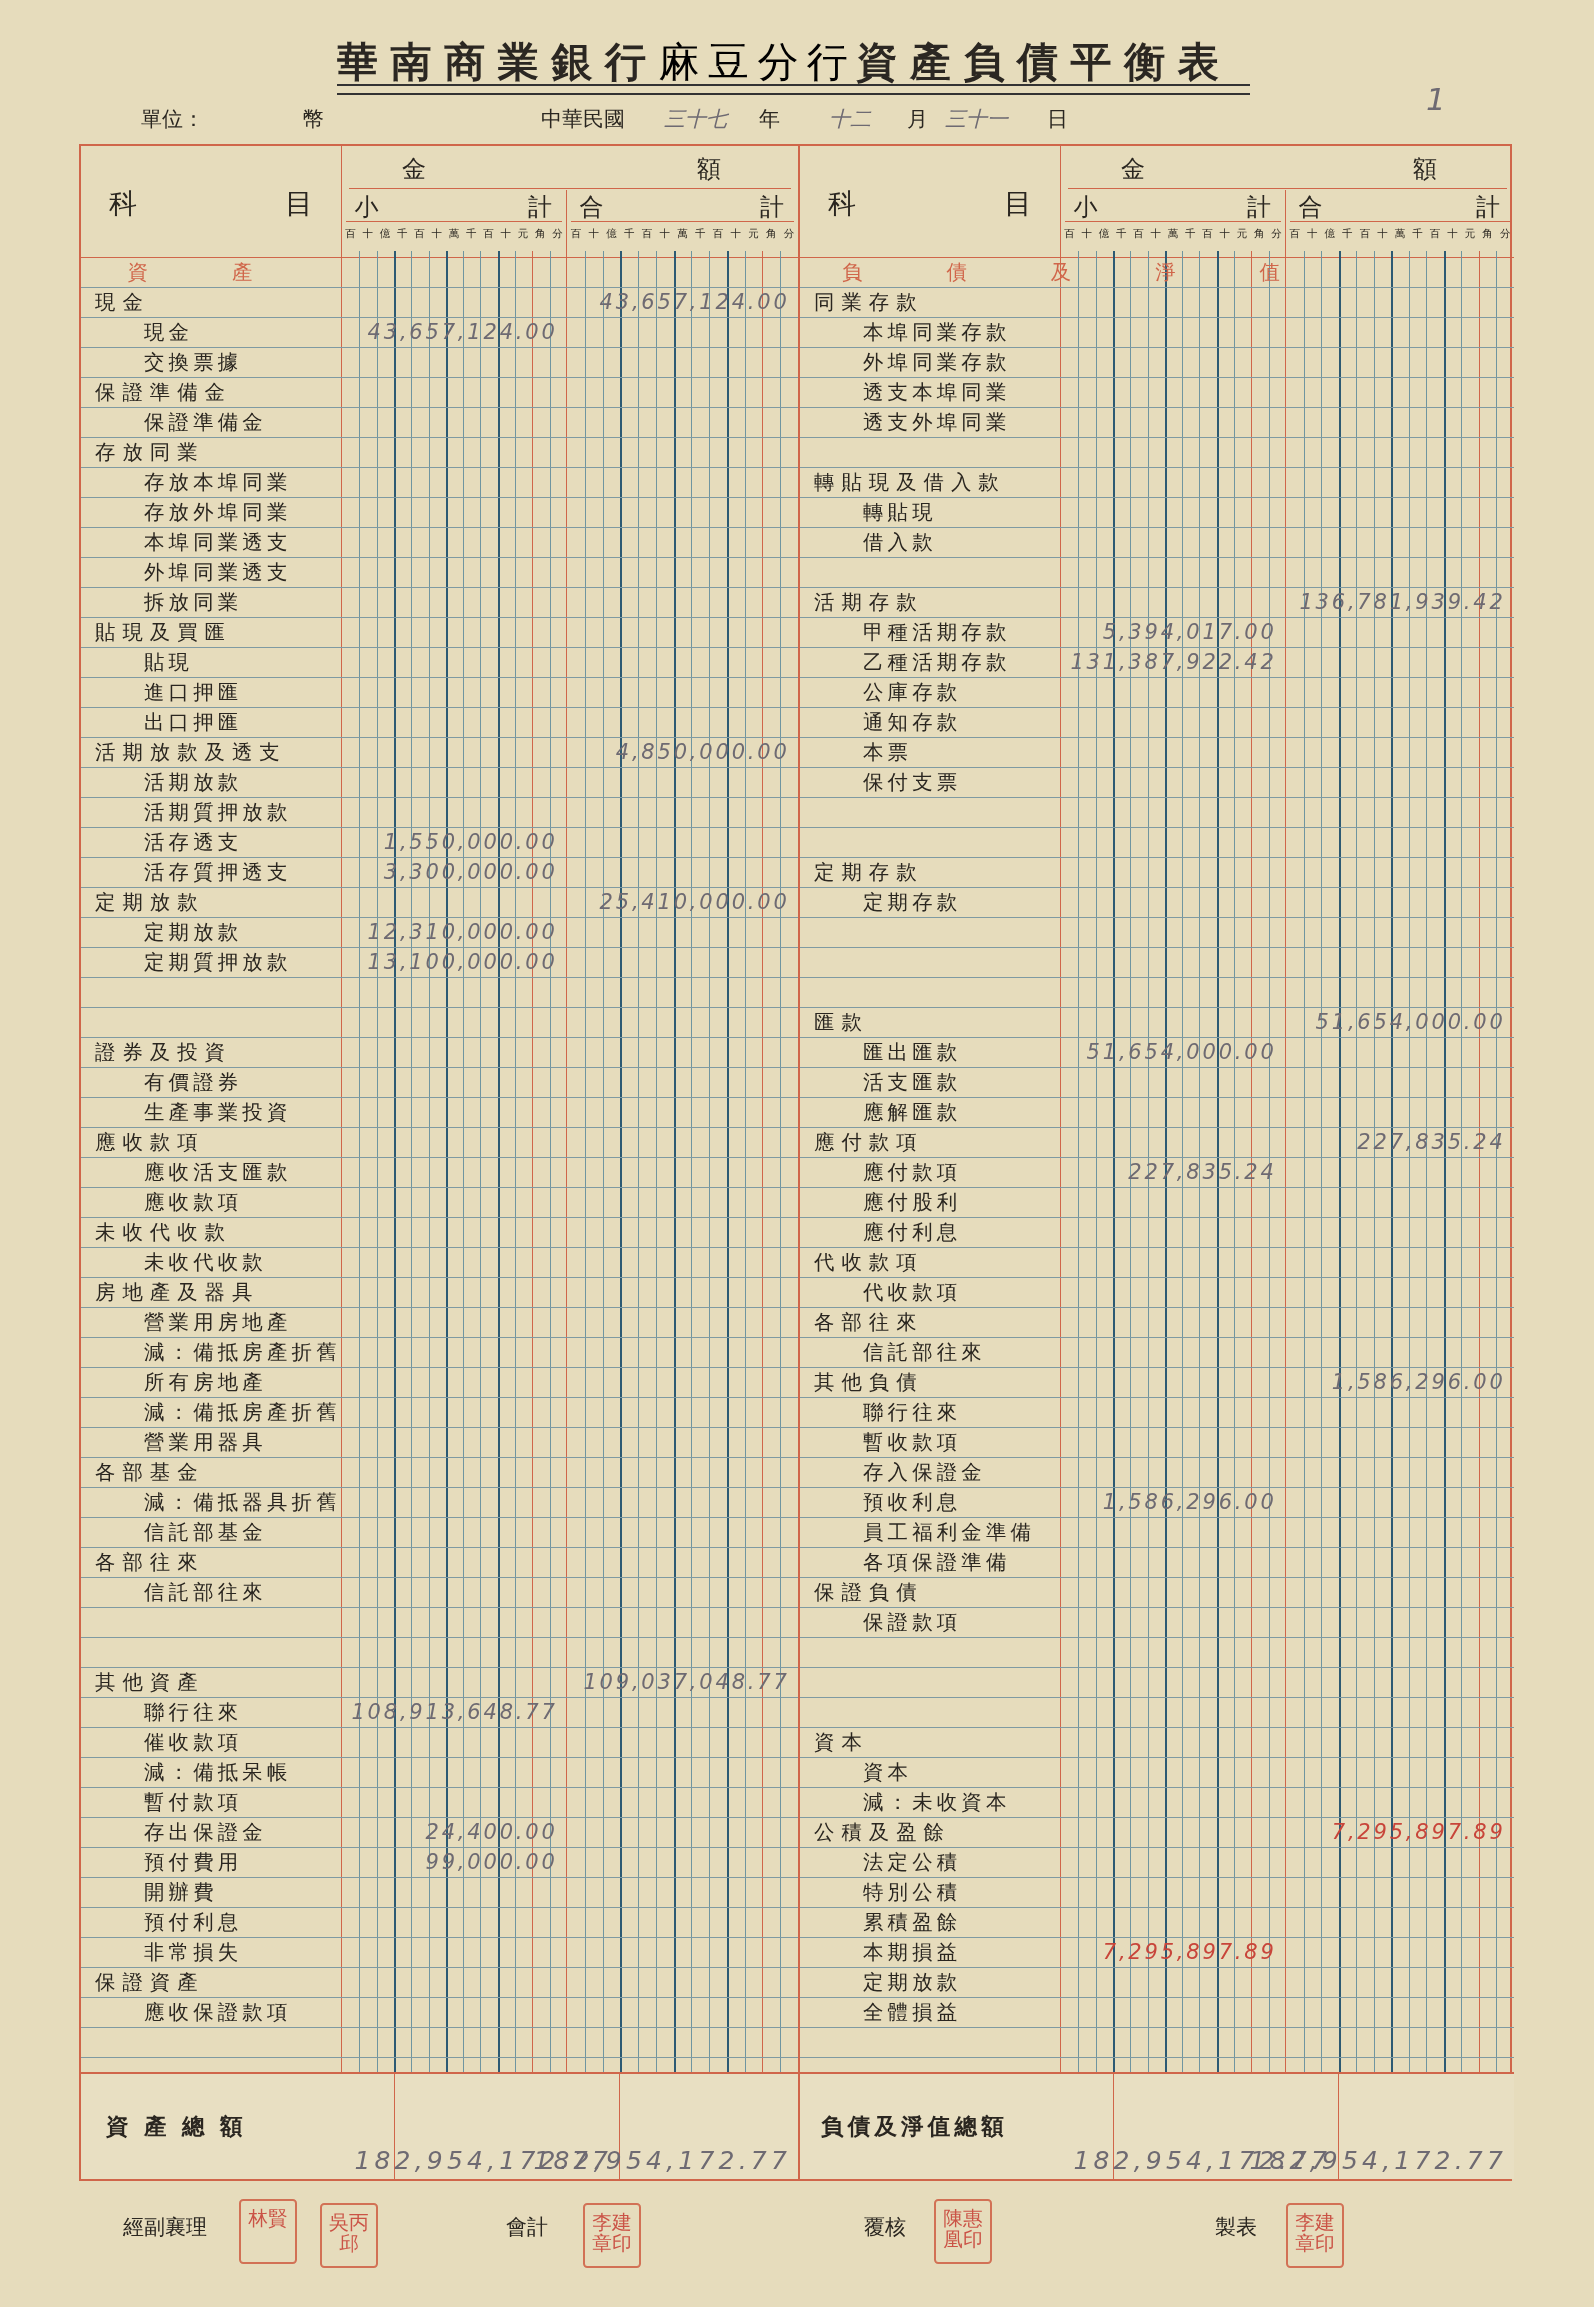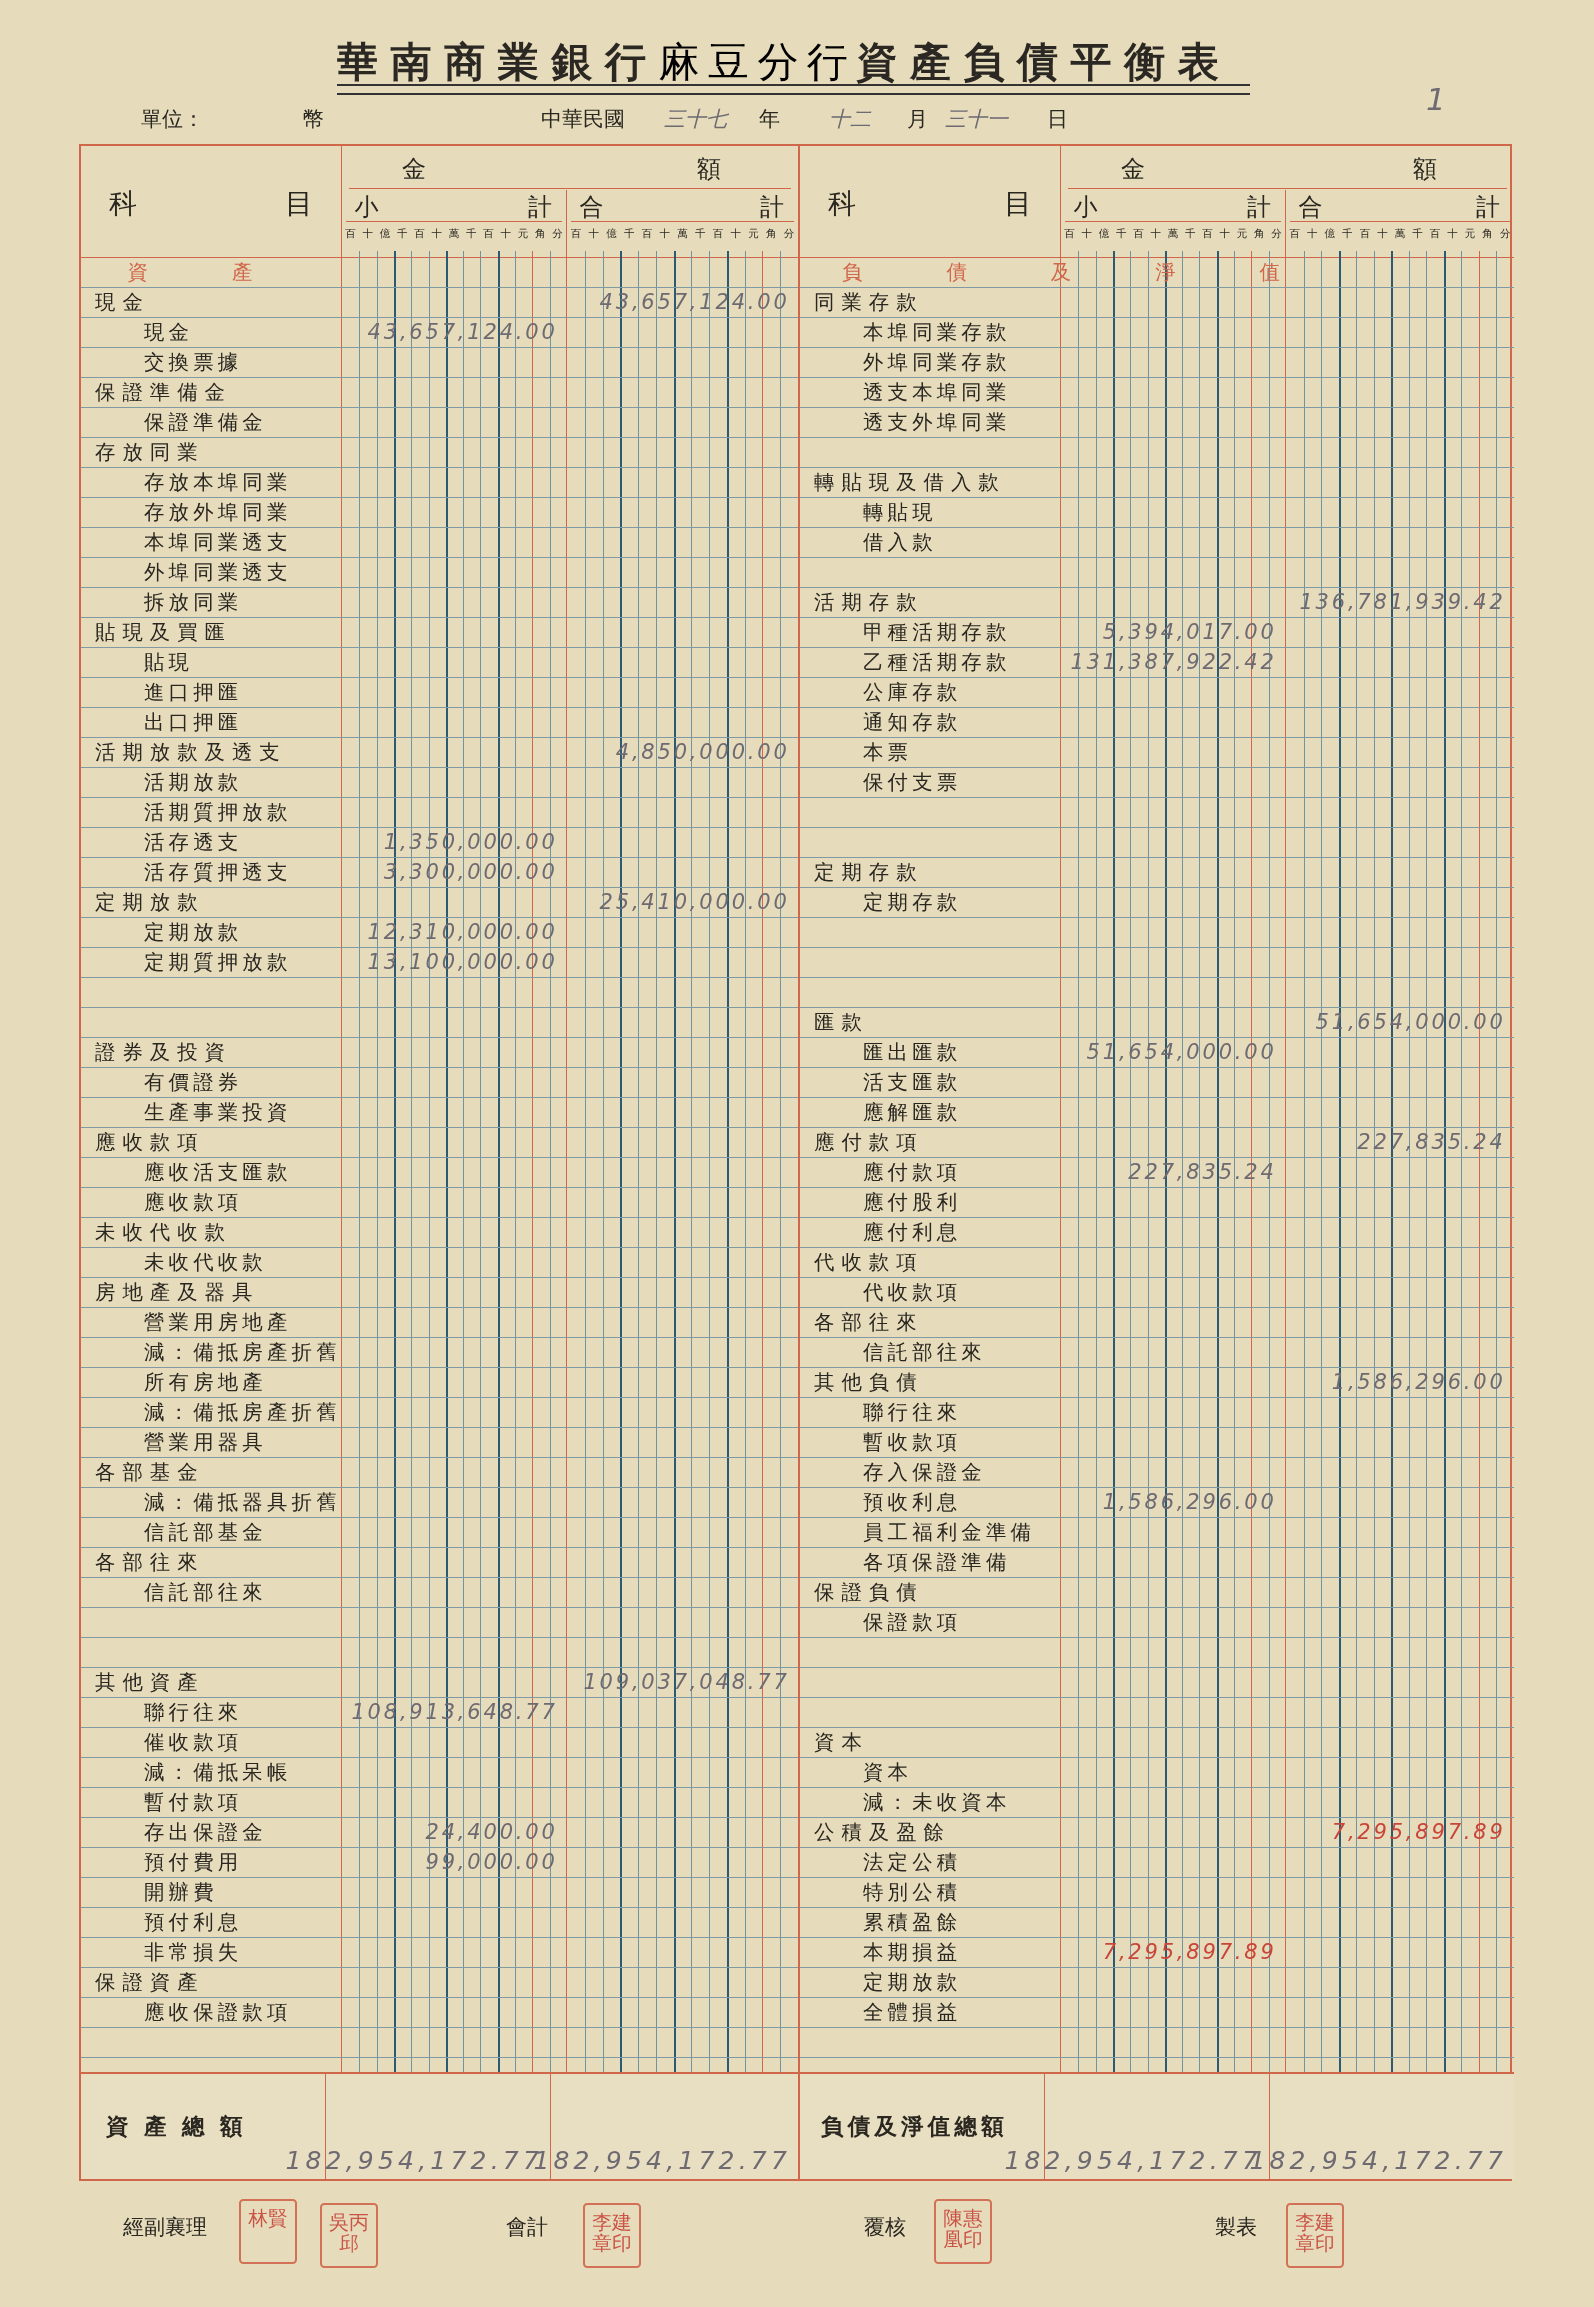--- a/index.html
+++ b/index.html
@@ -53,21 +53,21 @@
   .row .cell .val { position:absolute; right:8.4px; top:0; font-size:21px; line-height:29px; white-space:nowrap; letter-spacing:2.8px; }
 
   .grid-lines { position:absolute; top:105px; bottom:0; pointer-events:none; }
   .grid-lines.g1 { left:261px; width:225px; }
   .grid-lines.g2 { left:486px; right:0; }
   .grid-lines .vl { position:absolute; top:0; bottom:0; border-left:0.7px solid #6f95a0; }
   .grid-lines .vl.strong { border-left:2.1px solid #2d5a73; }
   .grid-lines .vl.red { border-left:1.4px solid #d0664a; }
 
   .totals { position:absolute; left:0; right:0; bottom:0; height:105px; border-top:2.1px solid #d0664a; display:flex; background:#e8dfc2; }
-  .totals .subj { width:245px; box-sizing:border-box; border-right:1.4px solid #d0664a; font-size:22.5px; font-weight:bold; letter-spacing:15.5px; padding-left:25px; line-height:105px; white-space:nowrap; }
+  .totals .subj { width:314px; box-sizing:border-box; border-right:1.4px solid #d0664a; font-size:22.5px; font-weight:bold; letter-spacing:15.5px; padding-left:25px; line-height:105px; white-space:nowrap; }
   .totals .cell { position:relative; box-sizing:border-box; }
   .totals .cell.c1 { width:225px; border-right:1.4px solid #d0664a; }
   .totals .cell.c2 { flex:1; }
   .totals .val { position:absolute; right:7px; bottom:4.2px; font-size:25px; letter-spacing:4.2px; white-space:nowrap; }
 
   .signs { position:absolute; left:0; top:2199px; width:1595px; height:105px; font-size:21px; }
   .sign { position:absolute; top:14px; white-space:nowrap; }
   .seal { position:absolute; width:58px; height:65px; border:2.1px solid #d0664a; border-radius:4.2px; color:#c8453a; font-size:19.7px; line-height:21px; text-align:center; box-sizing:border-box; padding-top:7px; opacity:0.9; }
 </style>
 </head>
@@ -340,21 +340,21 @@
           <div class="cell c1">
             <span class="val hand"></span>
           </div>
           <div class="cell c2">
             <span class="val hand"></span>
           </div>
         </div>
         <div class="row">
           <div class="subj lvl1">活存透支</div>
           <div class="cell c1">
-            <span class="val hand">1,350,000.00</span>
+            <span class="val hand">1,550,000.00</span>
           </div>
           <div class="cell c2">
             <span class="val hand"></span>
           </div>
         </div>
         <div class="row">
           <div class="subj lvl1">活存質押透支</div>
           <div class="cell c1">
             <span class="val hand">3,300,000.00</span>
           </div>

